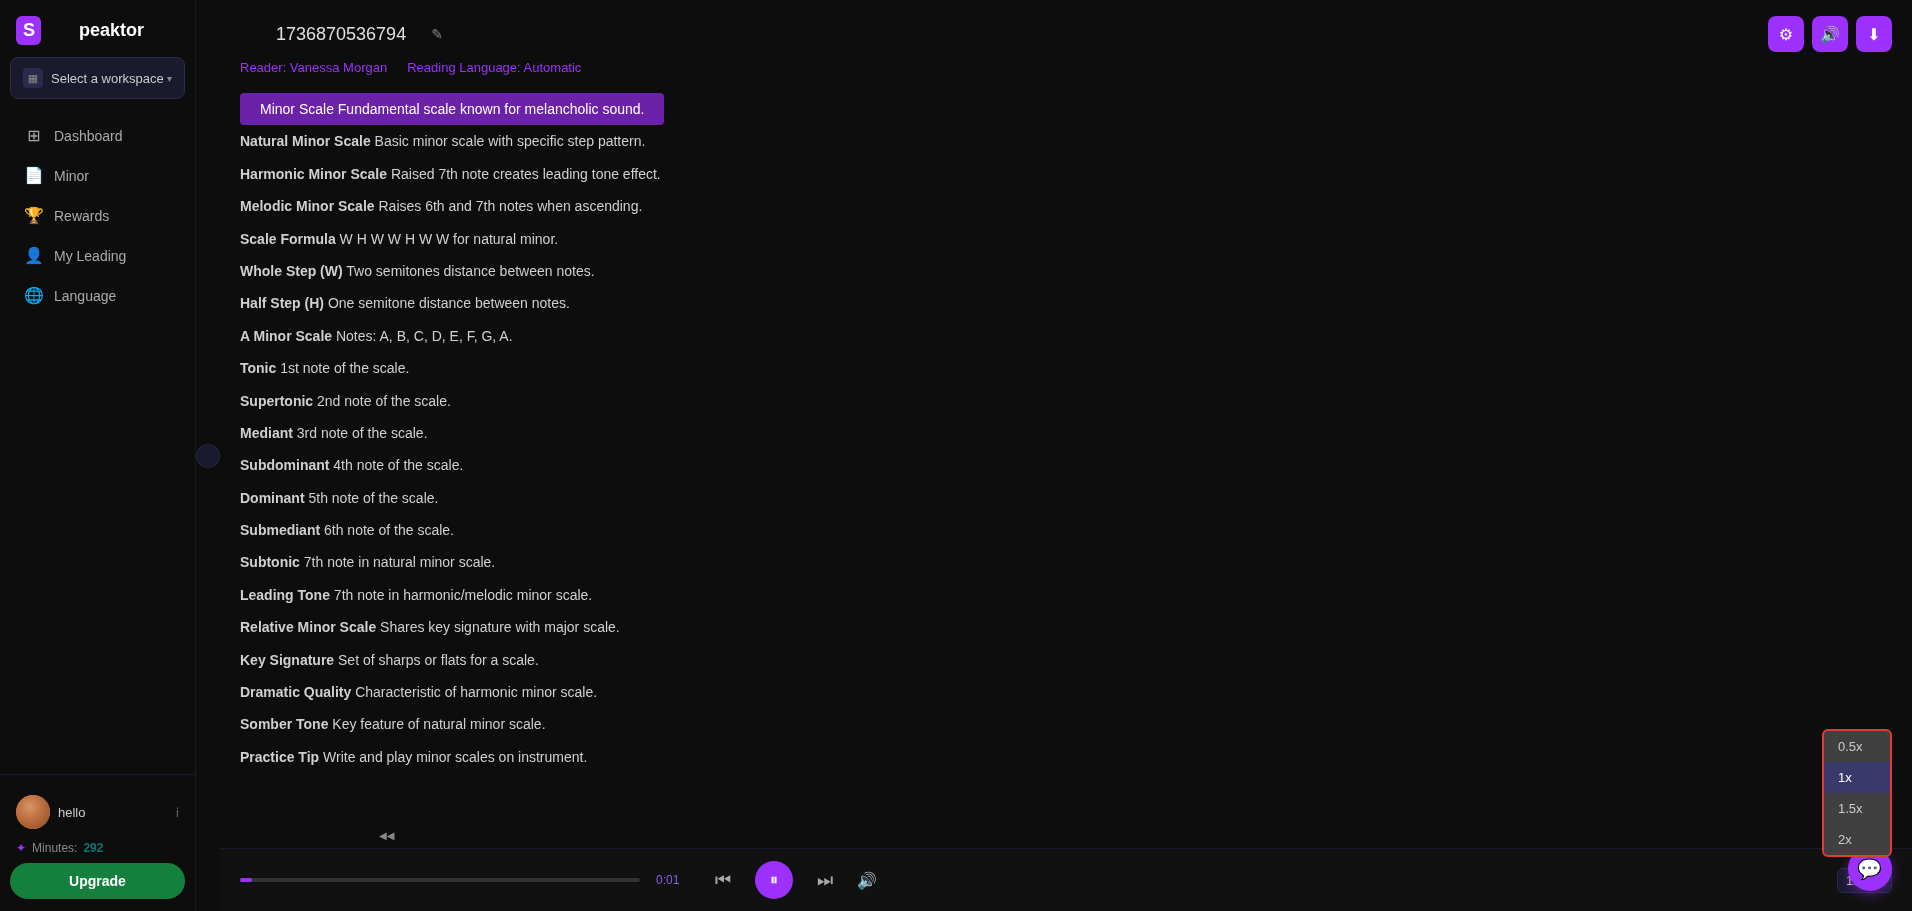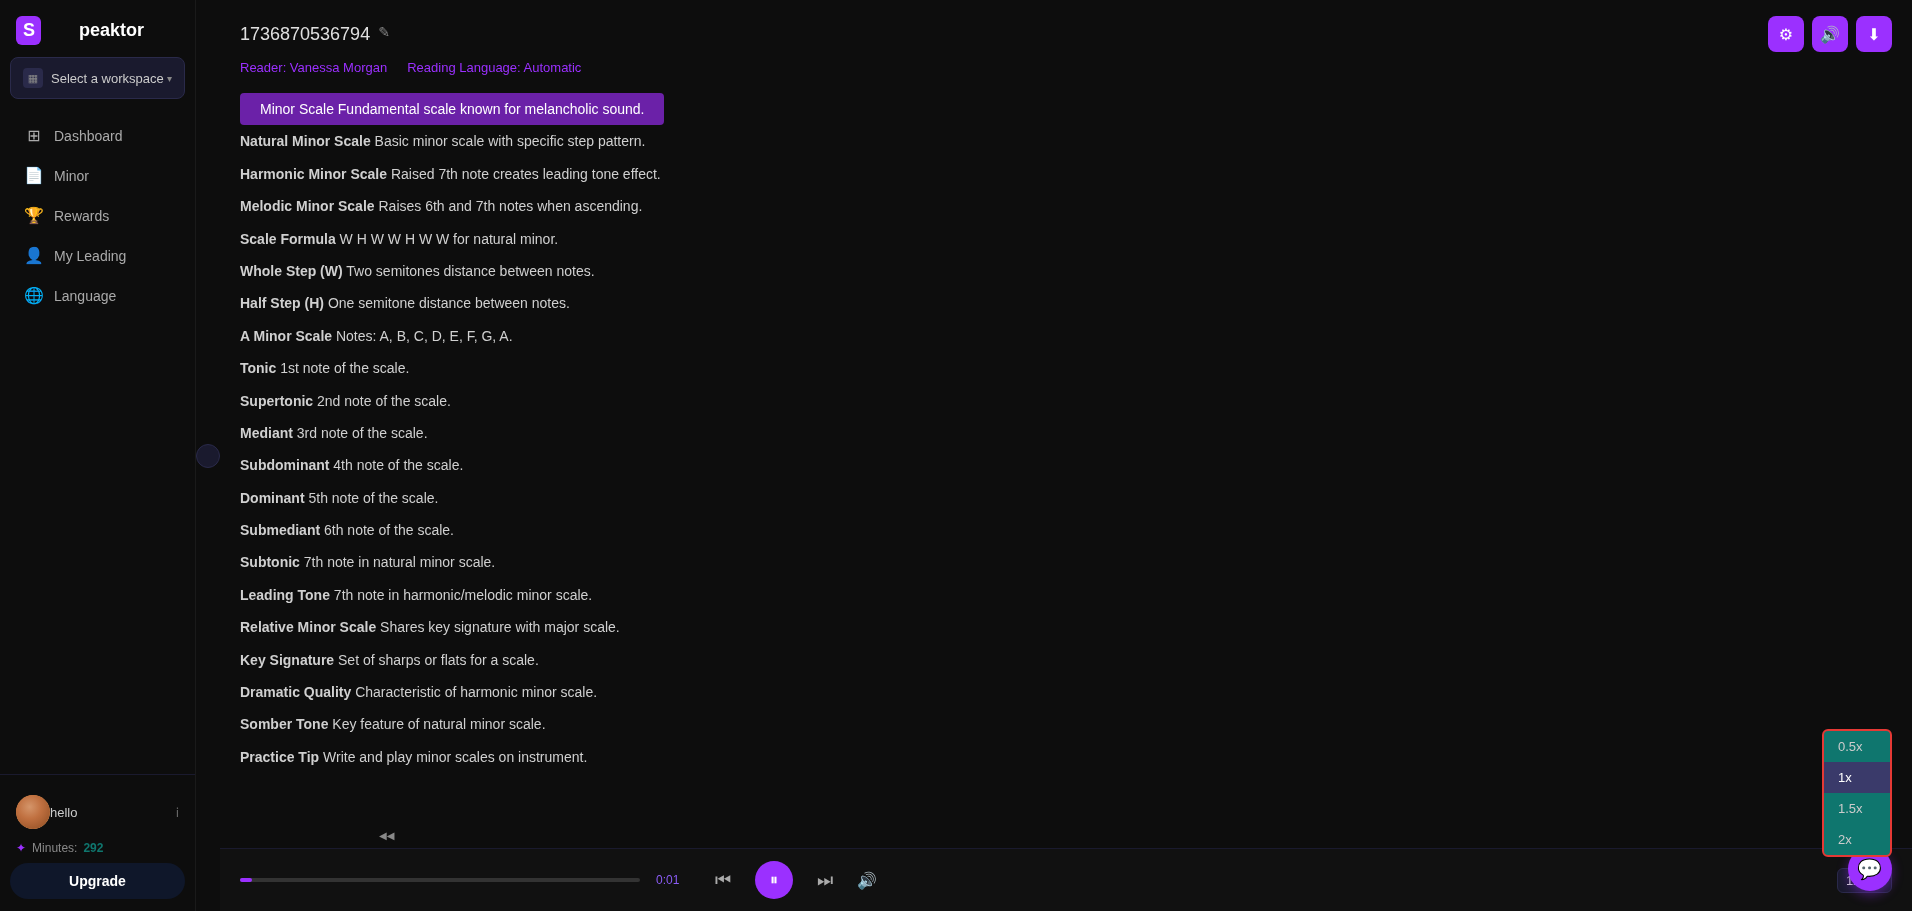--- a/index.html
+++ b/index.html
@@ -101,20 +101,21 @@
       text-align: center;
     }
 
     .sidebar-footer {
       padding: 12px 10px;
       border-top: 1px solid #1a1a2e;
     }
     .user-area {
       display: flex;
       align-items: center;
+      gap: 8px;
       padding: 8px 6px;
     }
     .avatar {
       width: 34px;
       height: 34px;
       border-radius: 50%;
       background: linear-gradient(135deg, #c97b3a, #e8a060);
       display: flex;
       align-items: center;
       justify-content: center;
@@ -149,21 +150,21 @@
     .minutes-icon {
       color: #9b30ff;
       font-size: 12px;
     }
     .minutes-count {
       color: #0f766e;
       font-weight: 600;
     }
     .upgrade-btn {
       width: 100%;
-      background: #0f172a;
+      background: #15803d;
       color: white;
       border: none;
       border-radius: 20px;
       padding: 10px 0;
       font-size: 14px;
       font-weight: 600;
       cursor: pointer;
       text-align: center;
     }
     .collapse-btn {
@@ -195,22 +196,23 @@
     }
 
     .content-header {
       padding: 16px 20px 0 20px;
       display: flex;
       align-items: center;
       justify-content: space-between;
     }
     .doc-title-row {
       display: flex;
-      align-items: flex-start;
-      gap: 8px;
+      align-items: center;
+      gap: 25px;
+      margin-left: 36px;
     }
     .doc-title {
       color: #e0e0e0;
       font-size: 18px;
       font-weight: 500;
     }
     .edit-icon {
       color: #888;
       font-size: 14px;
       cursor: pointer;
@@ -352,21 +354,21 @@
       cursor: pointer;
       display: flex;
       align-items: center;
       gap: 4px;
       min-width: 55px;
     }
     .speed-dropdown {
       position: absolute;
       bottom: 36px;
       right: 0;
-      background: #0f766e;
+      background: #404040;
       border: 2px solid #e53935;
       border-radius: 6px;
       overflow: hidden;
       min-width: 70px;
       z-index: 100;
     }
     .speed-option {
       padding: 8px 14px;
       color: #ccc;
       font-size: 13px;

